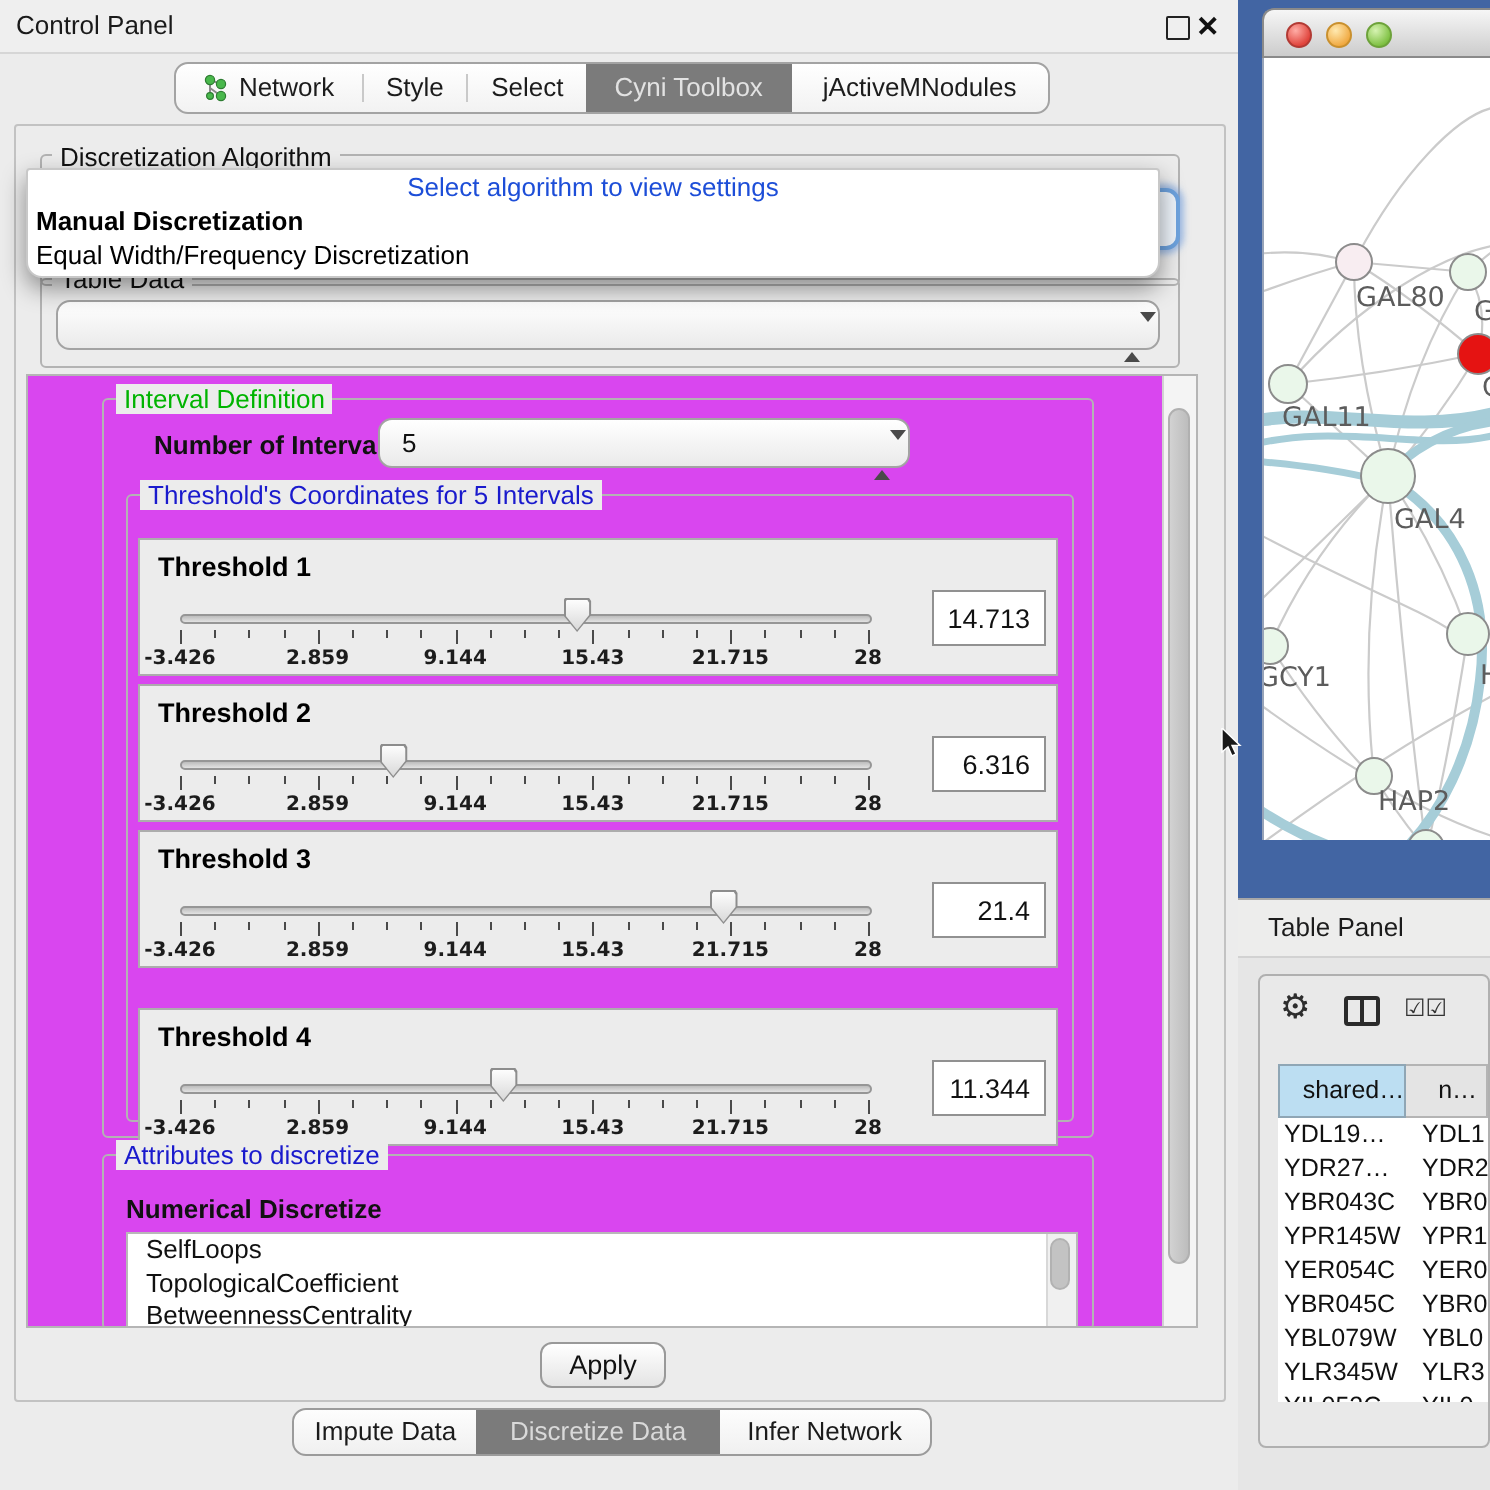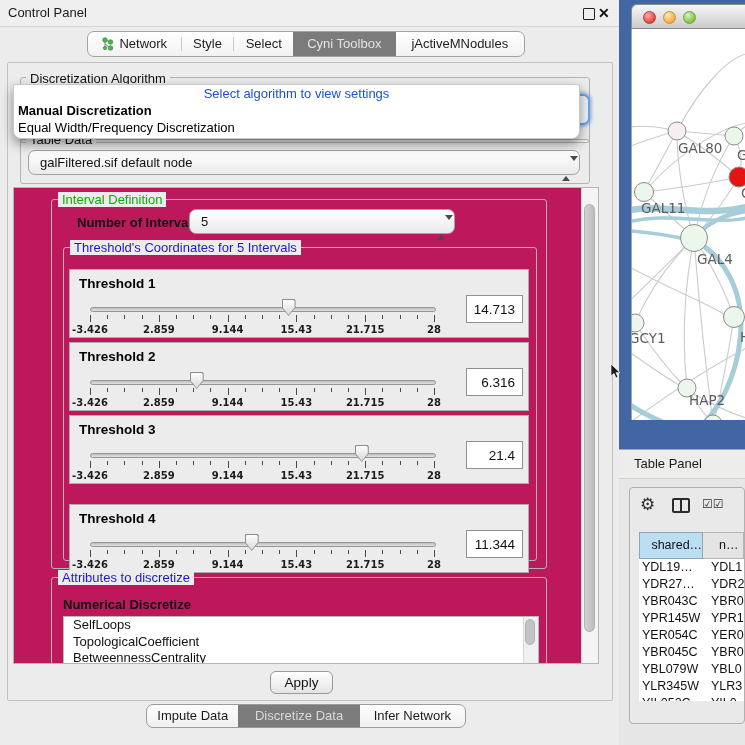--- a/index.html
+++ b/index.html
@@ -40,21 +40,21 @@
   #tabledata-group{left:20px;top:139px;width:568px;height:43px}
   #tabledata-title{left:26px;top:132px;color:#111}
 
   .combo{position:absolute;border:1px solid #a3a3a3;border-radius:7px;background:linear-gradient(#ffffff,#eaeaea);
          font-size:13px;color:#111;line-height:23px;padding-left:11px;box-sizing:border-box}
   .stepper{position:absolute;right:8px;top:50%;margin-top:-6px;width:9px;height:12px}
   .stepper .up{width:0;height:0;border-left:4px solid transparent;border-right:4px solid transparent;border-bottom:5px solid #4a4a4a;margin:0 auto 2px auto}
   .stepper .dn{width:0;height:0;border-left:4px solid transparent;border-right:4px solid transparent;border-top:5px solid #4a4a4a;margin:0 auto}
   #tabledata-combo{left:28px;top:150px;width:552px;height:25px}
 
-  #scrollpane{left:13px;top:187px;width:586px;height:477px;border:1px solid #b5b5b5;background:#be185d;overflow:hidden;box-sizing:border-box}
+  #scrollpane{left:13px;top:187px;width:586px;height:477px;border:1px solid #b5b5b5;background:#d946ef;overflow:hidden;box-sizing:border-box}
   #vscroll{position:absolute;right:0;top:0;width:16px;height:475px;background:#f4f4f4;border-left:1px solid #d2d2d2}
   #vscroll-thumb{position:absolute;left:2px;top:16px;width:11px;height:428px;border-radius:6px;
         background:linear-gradient(90deg,#d2d2d2,#bdbdbd);border:1px solid #b0b0b0;box-sizing:border-box}
 
   #interval-group{left:37px;top:11px;width:494px;height:368px}
   #interval-title{left:44px;top:4px;color:var(--group-title-green)}
   #niv-label{left:63px;top:27px;font-size:13px;font-weight:bold}
   #niv-combo{left:175px;top:21px;width:266px;height:25px}
   #threshold-group{left:49px;top:59px;width:472px;height:312px}
   #threshold-title{left:56px;top:52px;color:var(--group-title-blue)}
@@ -169,21 +169,20 @@
 
 <div class="abs" id="algo-popup">
   <div class="popup-row" id="popup-hint">Select algorithm to view settings</div>
   <div class="popup-row" id="popup-opt1">Manual Discretization</div>
   <div class="popup-row" id="popup-opt2">Equal Width/Frequency Discretization</div>
 </div>
 
 <div class="abs group" id="tabledata-group"></div>
 <div class="abs group-title" id="tabledata-title">Table Data</div>
 <div class="abs combo" id="tabledata-combo">
-  <span>galFiltered.sif default node</span>
   <span class="stepper"><span class="up"></span><span class="dn"></span></span>
 </div>
 
 <div class="abs" id="scrollpane">
   <div class="group" id="interval-group"></div>
   <div class="group-title" id="interval-title">Interval Definition</div>
 
   <div class="abs" id="niv-label">Number of Intervals</div>
   <div class="combo" id="niv-combo">
     <span>5</span>

